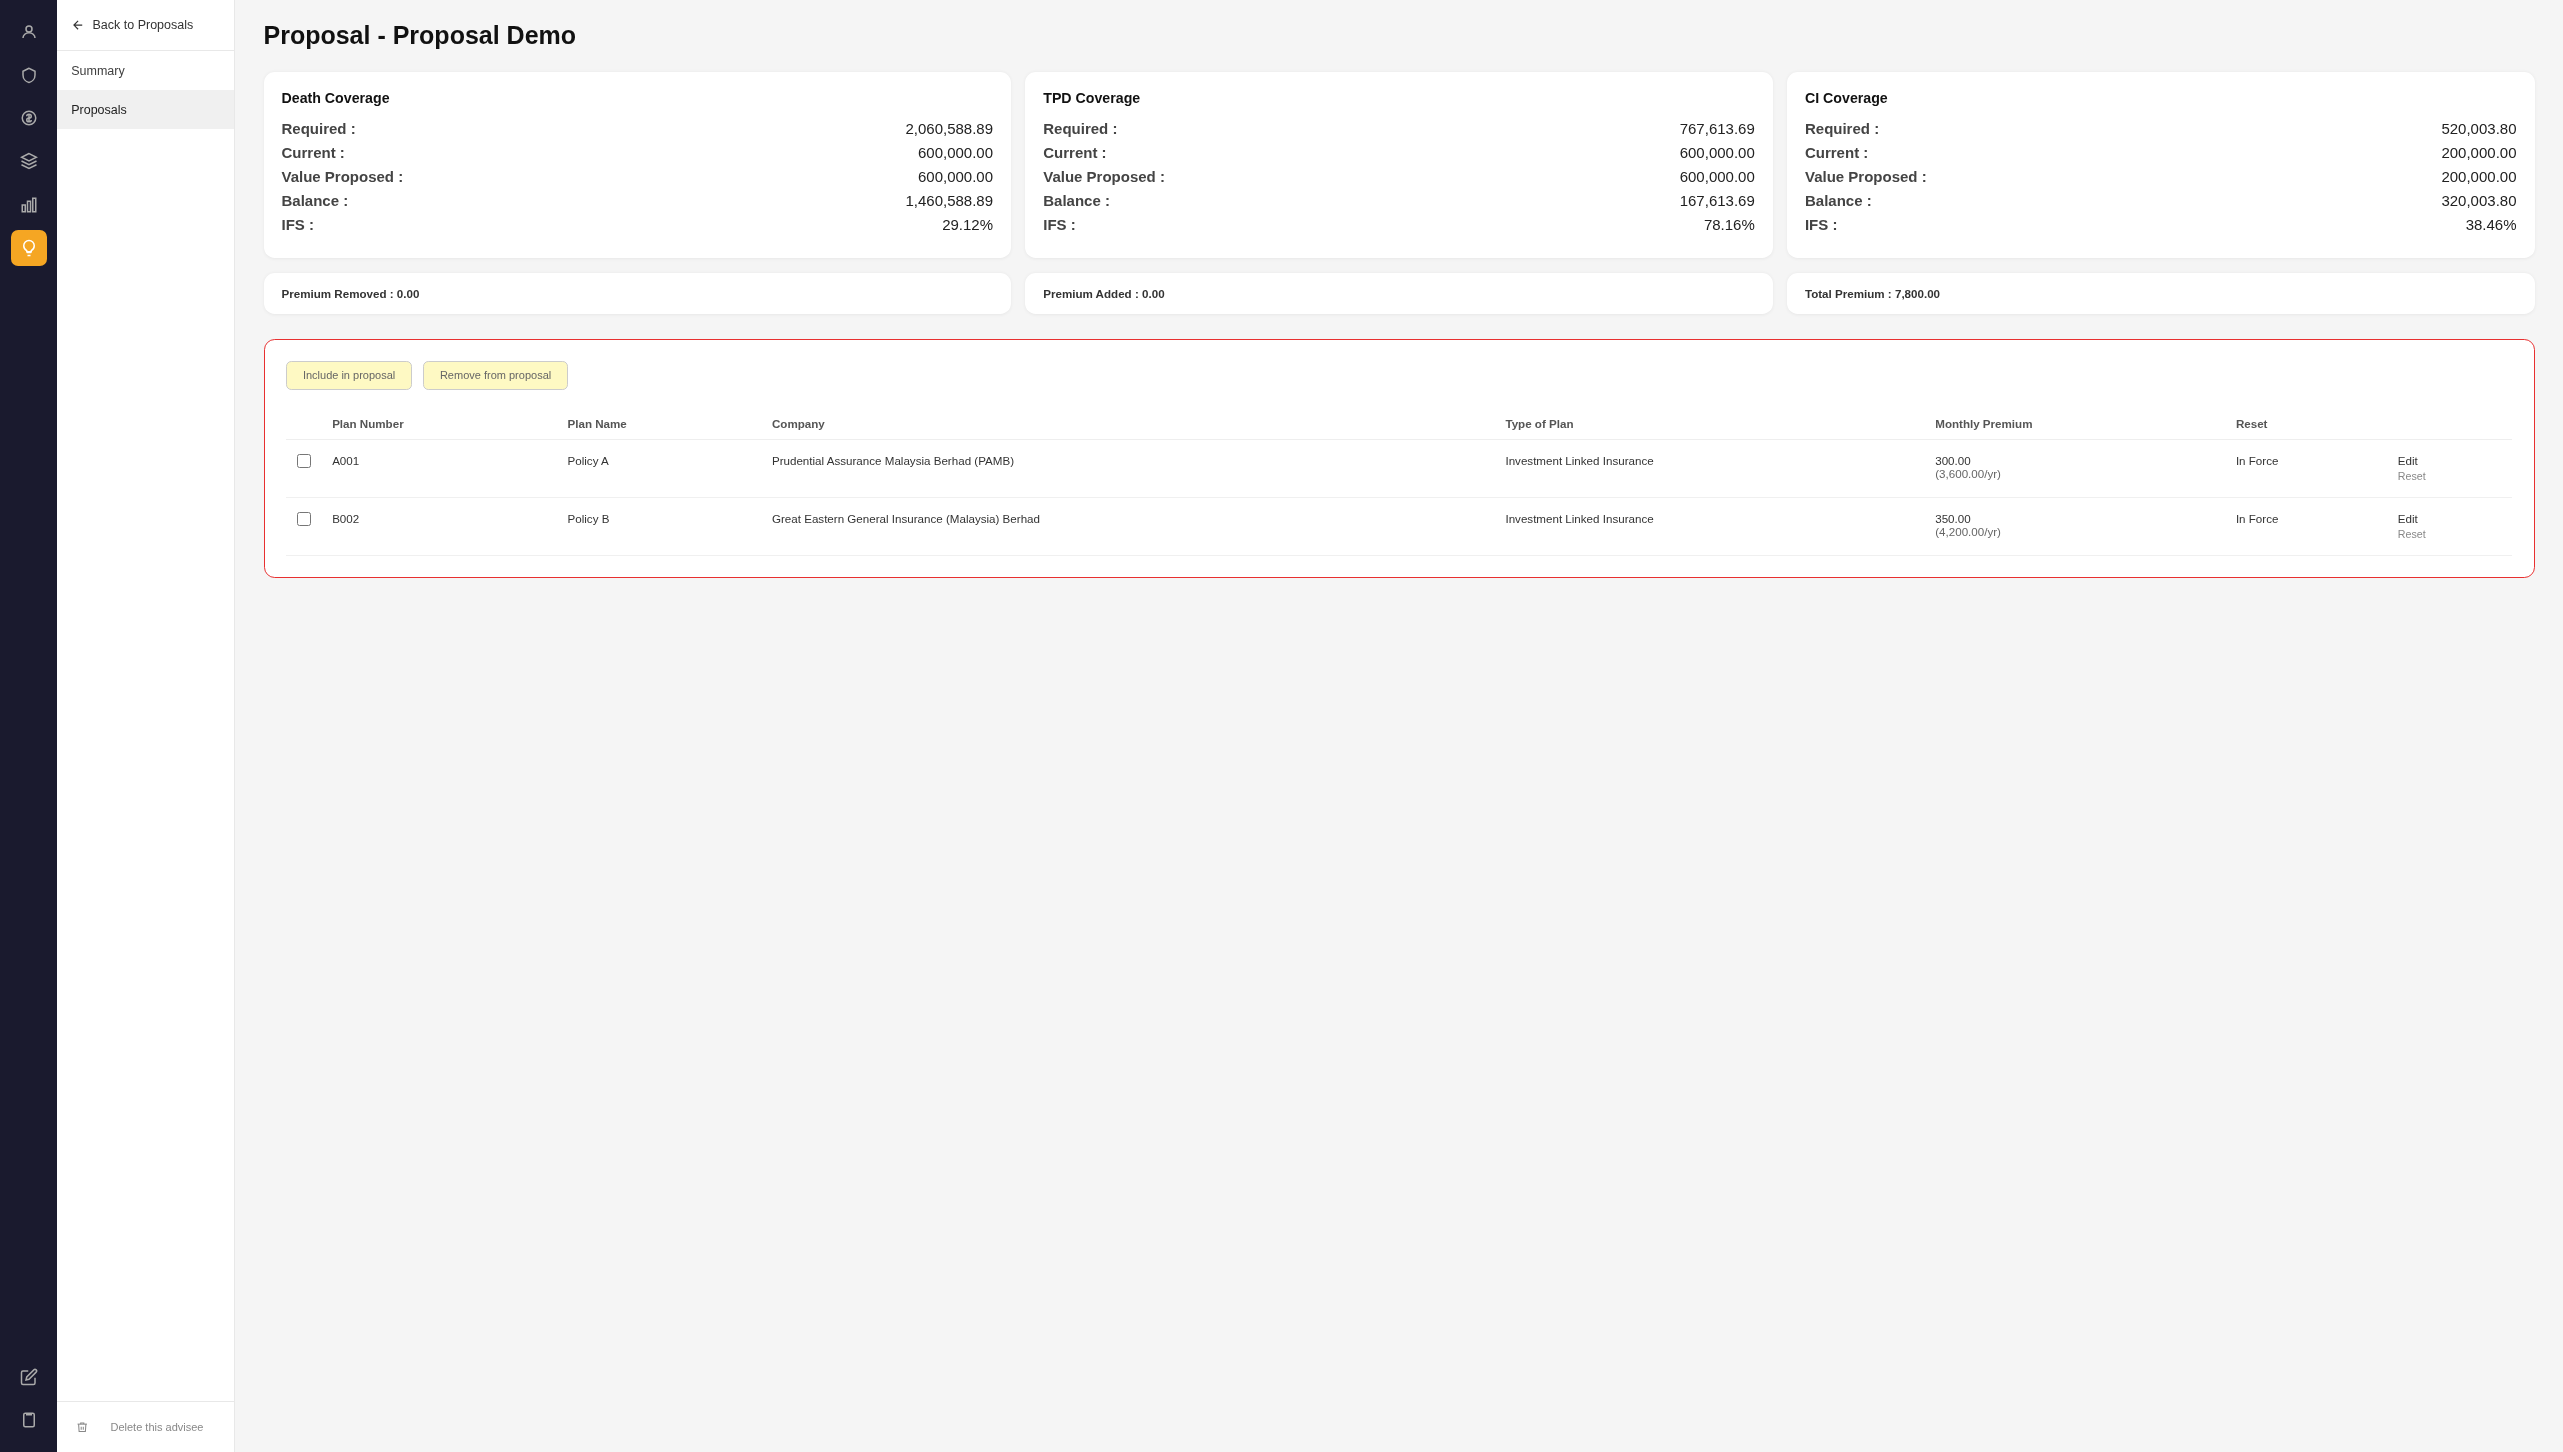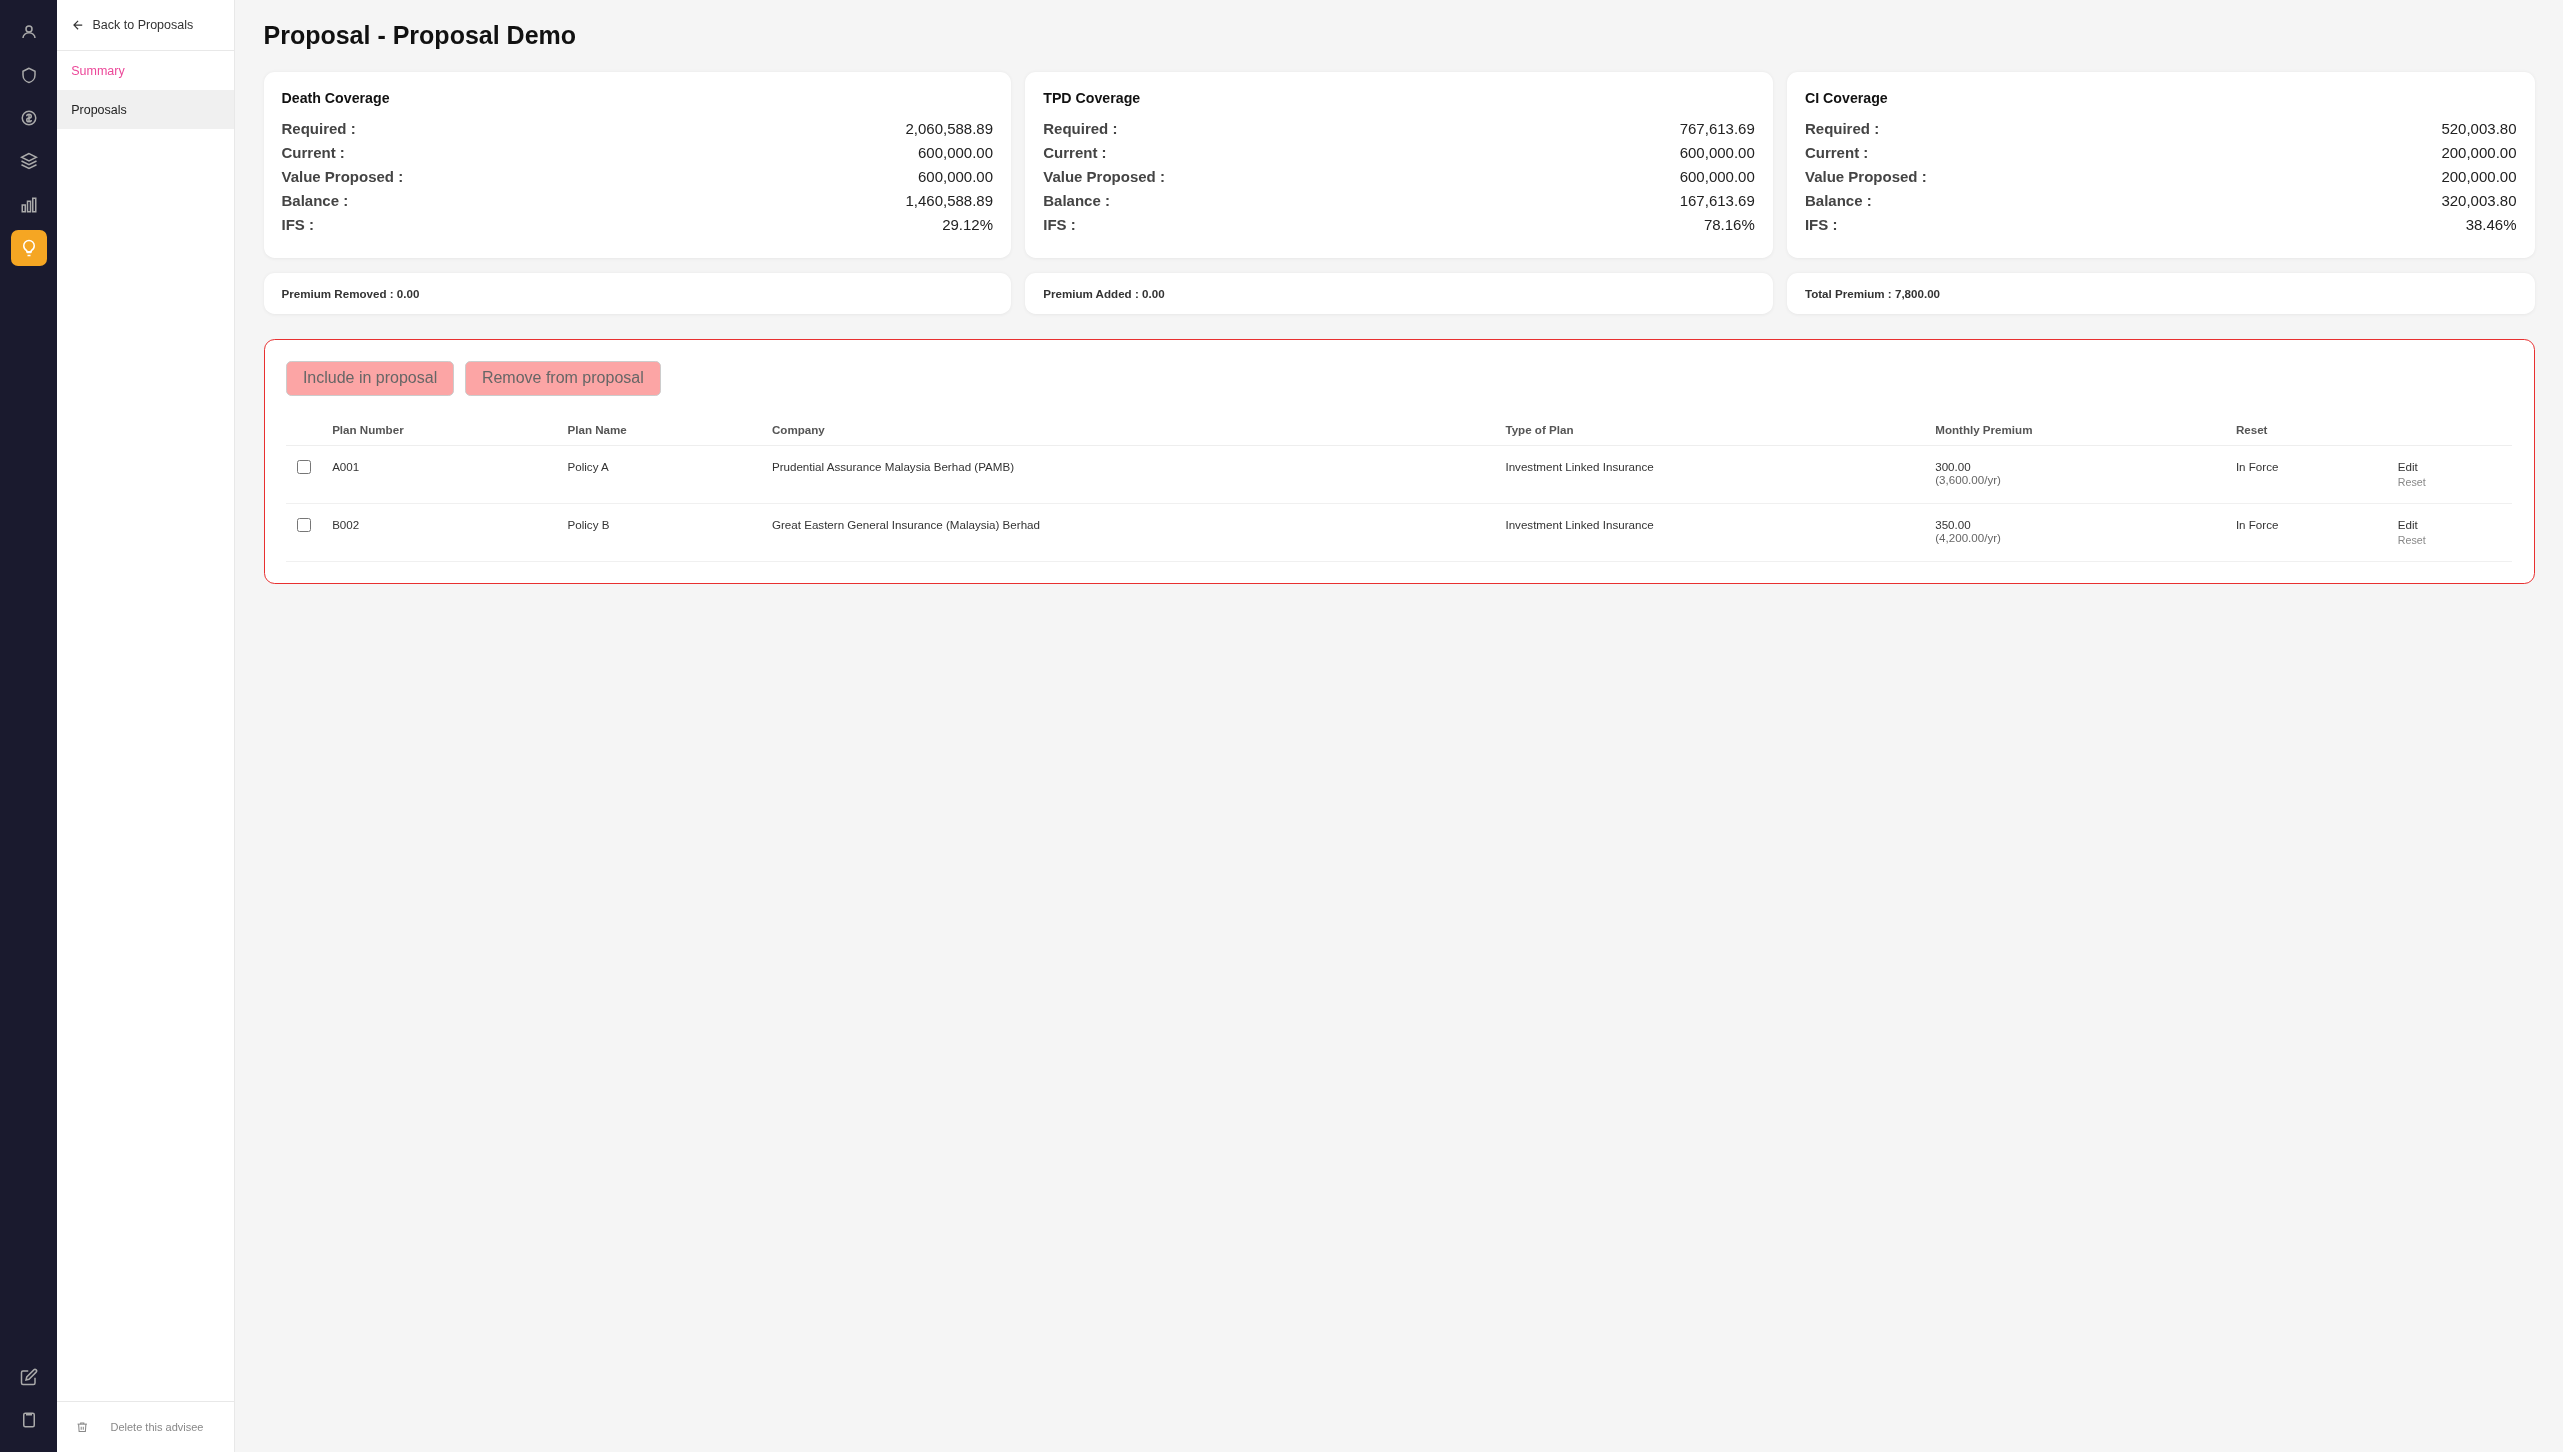--- a/index.html
+++ b/index.html
@@ -51,21 +51,21 @@
       gap: 7.1px;
       padding: 18px 14.2px;
       color: #333;
       font-size: 12.5px;
       cursor: pointer;
       border-bottom: 0.9px solid #e8e8e8;
     }
     .nav-item {
       padding: 12.5px 14.2px;
       font-size: 12.5px;
-      color: #ec4899;
+      color: #404040;
       cursor: pointer;
     }
     .nav-item.active {
       background: #f0f0f0;
       font-weight: 400;
       color: #222;
     }
     .delete-btn {
       margin-top: auto;
       padding: 19px;
@@ -152,23 +152,23 @@
     }
     .policies-actions {
       display: flex;
       gap: 10.7px;
       margin-bottom: 18px;
     }
     .action-btn {
       padding: 7.1px 16px;
       border: 0.9px solid #ccc;
       border-radius: 5.3px;
-      background: #fca5a5;
+      background: #fef9c3;
       color: #666;
-      font-size: 16px;
+      font-size: 11px;
       cursor: pointer;
     }
 
     
     .policies-table {
       width: 100%;
       border-collapse: collapse;
     }
     .policies-table thead tr th {
       text-align: left;

